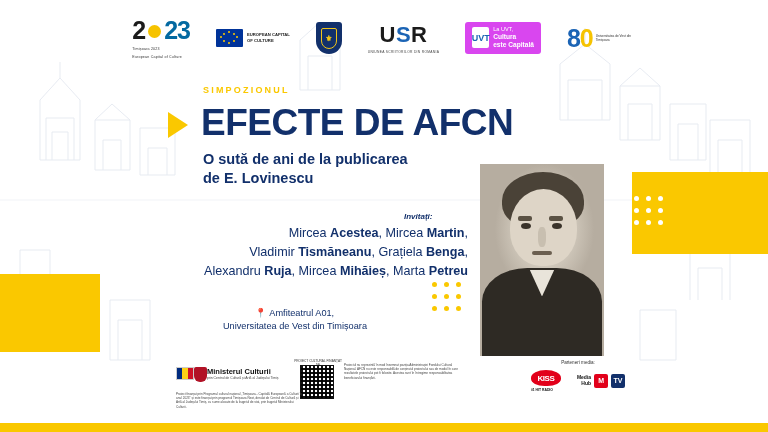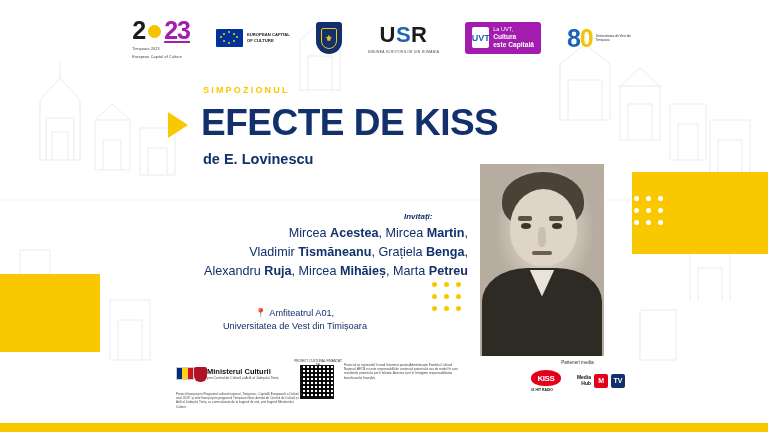--- a/index.html
+++ b/index.html
@@ -36,21 +36,21 @@
   .logo { display: flex; align-items: center; }
 
   .logo-tm2023 { flex-direction: column; align-items: flex-start; }
   .tm-row { display: flex; align-items: baseline; gap: 2px; }
   .tm-2 { font-size: 25px; font-weight: 700; color: #1b1b1b; letter-spacing: -1px; }
   .tm-dot {
     width: 13px; height: 13px; border-radius: 50%;
     background: #f6c300; display: inline-block; margin: 0 1px;
     position: relative; top: -1px;
   }
-  .tm-23 { font-size: 25px; font-weight: 700; color: #a21caf; letter-spacing: -1px; text-decoration: underline; }
+  .tm-23 { font-size: 25px; font-weight: 700; color: #0369a1; letter-spacing: -1px; }
   .tm-sub { font-size: 3.6px; color: #333; line-height: 1.5; margin-top: 2px; letter-spacing: .2px; }
 
   .logo-ecoc { display: flex; align-items: center; gap: 4px; }
   .eu-flag {
     width: 27px; height: 18px; background: #003399; position: relative;
     border-radius: 1px;
   }
   .eu-flag .star {
     position: absolute; width: 2px; height: 2px; background: #ffcc00; border-radius: 50%;
   }
@@ -70,21 +70,21 @@
     color: #f0c419; font-size: 8px; font-weight: 700;
   }
 
   .logo-usr { display: flex; flex-direction: column; align-items: center; }
   .usr-main { font-size: 22px; font-weight: 700; color: #1b1b1b; letter-spacing: 0.5px; display: flex; align-items: center; }
   .usr-main .s { color: #1b64b5; }
   .usr-sub { font-size: 3.3px; color: #444; letter-spacing: .3px; margin-top: 2px; }
 
   .logo-uvt {
     display: flex; align-items: center; gap: 4px;
-    background: #a21caf; padding: 4px 7px; border-radius: 3px;
+    background: #d946ef; padding: 4px 7px; border-radius: 3px;
   }
   .uvt-mark {
     width: 17px; height: 21px; background: #ffffff; border-radius: 2px;
     display: flex; align-items: center; justify-content: center;
     color: #1b64b5; font-size: 9px; font-weight: 700;
   }
   .uvt-txt { color: #ffffff; font-size: 6.6px; line-height: 1.25; font-weight: 700; }
   .uvt-txt .l1 { font-weight: 400; font-size: 5.6px; }
 
   .logo-80 { display: flex; align-items: center; gap: 3px; }
@@ -409,23 +409,24 @@
       <span></span>
     <span></span>
       <span></span>
       <span></span>
     <span></span>
       <span></span>
       <span></span>
   </div>
 
   <div class="simpozionul">SIMPOZIONUL</div>
-  <div class="title-main">EFECTE DE KISS</div>
+  <div class="title-main">EFECTE DE AFCN</div>
 
   <div class="subtitle">
+    <span>O sută de ani de la publicarea</span>
     <span class="line3">de E. Lovinescu</span>
   </div>
 
   <div class="invitati-label">Invitați:</div>
   <div class="guests">Mircea <b>Acestea</b>, Mircea <b>Martin</b>,<br>Vladimir <b>Tismăneanu</b>, Grațiela <b>Benga</b>,<br>Alexandru <b>Ruja</b>, Mircea <b>Mihăieș</b>, Marta <b>Petreu</b></div>
 
   <div class="venue">
     <span class="pin">📍</span><span>Amfiteatrul A01,</span><br>
     <span>Universitatea de Vest din Timișoara</span>
   </div>

